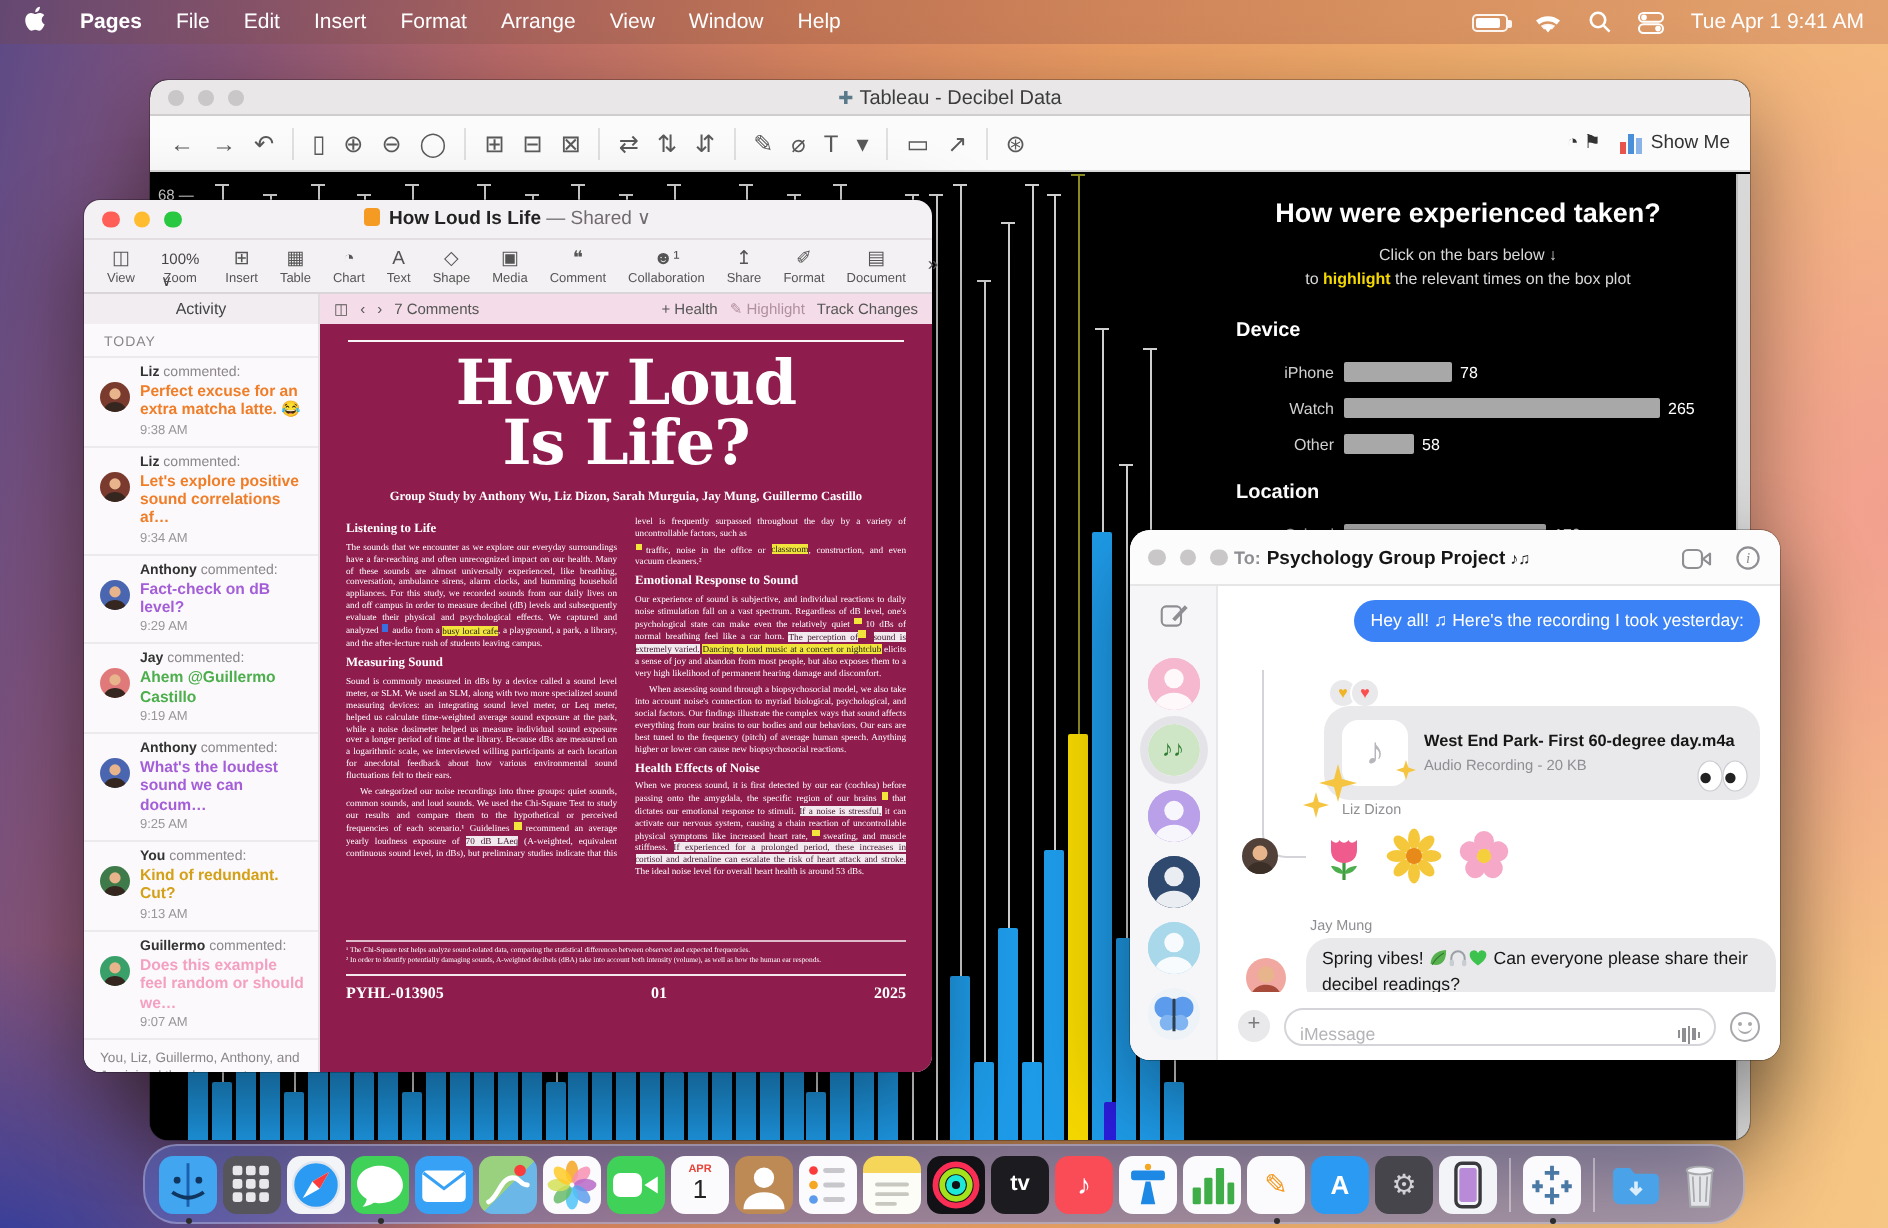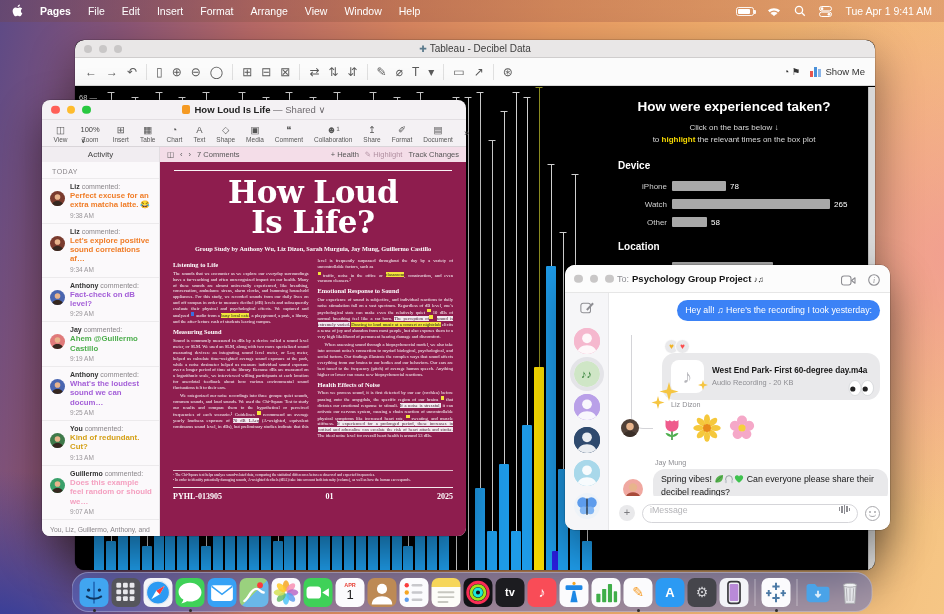--- a/index.html
+++ b/index.html
@@ -103,21 +103,21 @@
   .seg-w { background:#f2e9ef; color:#40112a; }
   .mk { display:inline-block; width:3.5px; height:3.5px; margin-right:2px; vertical-align:1px; }
   .mk.y{ background:#f3e43c; } .mk.b{ background:#3a6fe0; }
   .doc-notes { border-top:.5px solid rgba(255,255,255,.7); margin-top:4px; padding-top:2px; font-family:"Liberation Serif", serif; font-size:3.7px; line-height:1.45; }
   .doc-footer { display:flex; border-top:1px solid rgba(255,255,255,.9); margin-top:4px; padding-top:4px; font-family:"Liberation Serif", serif; font-weight:bold; font-size:8px; }
   .doc-footer span:nth-child(2){ flex:1; text-align:center; } 
   
   #messages { left:565px; top:265px; width:325px; height:265px; background:#fff; border-radius:10px; overflow:hidden; }
   .ms-titlebar { position:relative; height:28px; background:#fcfcfc; border-bottom:1px solid #e6e6e6; }
   .ms-titlebar .tl{ width:8.5px; height:8.5px; }
-  .ms-to { position:absolute; left:52px; top:0; line-height:28px; font-size:9px; color:#8e8e93; }
+  .ms-to { position:absolute; left:52px; top:0; line-height:28px; font-size:9px; color:#8e8e93;font-weight:bold; }
   .ms-to b { color:#161616; font-size:9.5px; margin-left:3px; }
   .ms-to .notes { color:#161616; font-size:8px; }
   .ms-hicons { position:absolute; right:10px; top:7px; display:flex; gap:12px; color:#8e8e93; }
   .ms-rail { position:absolute; left:0; top:28px; bottom:0; width:44px; background:#f6f6f8; border-right:1px solid #e8e8ea; display:flex; flex-direction:column; align-items:center; padding-top:8px; gap:7px; }
   .rail-item { width:26px; height:26px; border-radius:50%; display:flex; align-items:center; justify-content:center; cursor:pointer; }
   .rail-item.sel { outline:4px solid #e4e4e8; background:#cfe6c6; }
   .rail-item svg { width:100%; height:100%; display:block; border-radius:50%; }
   .rail-note { font-size:11px; color:#2e7d32; }
   .ms-chat { position:absolute; left:44px; top:28px; right:0; bottom:34px; background:#fff; overflow:hidden; }
   .bub { position:absolute; font-size:8.8px; line-height:1.3; padding:5px 8px; border-radius:12px; max-width:210px; }
@@ -133,21 +133,21 @@
   .author { position:absolute; font-size:7.2px; color:#8e8e93; }
   .thread { position:absolute; left:22px; top:42px; width:22px; height:94px; border-left:1.5px solid #d4d4d8; border-bottom:1.5px solid #d4d4d8; border-bottom-left-radius:12px; }
   .mini-av { position:absolute; width:18px; height:18px; border-radius:50%; overflow:hidden; }
   .mini-av svg{width:100%;height:100%;display:block;}
   .flowers { position:absolute; left:48px; top:120px; display:flex; gap:5px; }
   .flowers svg { width:30px; height:30px; }
   .bub.gray { background:#e9e9eb; color:#161616; left:44px; top:176px; max-width:235px; }
   .bub.gray .ic { display:inline-block; vertical-align:-2px; }
   .ms-input { position:absolute; left:44px; right:0; bottom:0; height:34px; background:#fff; display:flex; align-items:center; padding:0 10px; gap:7px; }
   .plusbtn { width:16px; height:16px; border-radius:50%; background:#e9e9eb; color:#7a7a7e; font-size:11px; line-height:15px; text-align:center; }
-  .imsg { flex:1; height:19px; border:1px solid #d5d5d9; border-radius:10px; display:flex; align-items:flex-start; padding:0 7px; color:#b4b4b8; font-size:8.8px; }
+  .imsg { flex:1; height:19px; border:1px solid #d5d5d9; border-radius:10px; display:flex; align-items:flex-end; padding:0 7px; color:#b4b4b8; font-size:8.8px; }
   .imsg .wave { margin-left:auto; display:flex; gap:1px; align-items:center; height:9px; }
   .imsg .wave i { width:1.5px; background:#8e8e93; display:block; }
   .smiley { width:15px; height:15px; border:1.2px solid #a8a8ac; border-radius:50%; position:relative; }
   .smiley::before{content:"";position:absolute;left:3px;top:4px;width:2px;height:2px;background:#a8a8ac;border-radius:50%;box-shadow:5px 0 0 #a8a8ac;}
   .smiley::after{content:"";position:absolute;left:3px;bottom:3px;width:7px;height:3px;border-bottom:1.2px solid #a8a8ac;border-radius:0 0 6px 6px;}
   
   #dock { position:absolute; left:50%; transform:translateX(-50%); bottom:2px; height:40px; z-index:50;
     background:rgba(92,112,205,.5); border:1px solid rgba(255,255,255,.28); border-radius:17px;
     display:flex; align-items:center; padding:0 7px; gap:3px; backdrop-filter:blur(6px); }
   .dk { position:relative; width:29px; height:29px; border-radius:7px; display:flex; align-items:center; justify-content:center; cursor:pointer; overflow:visible; }

